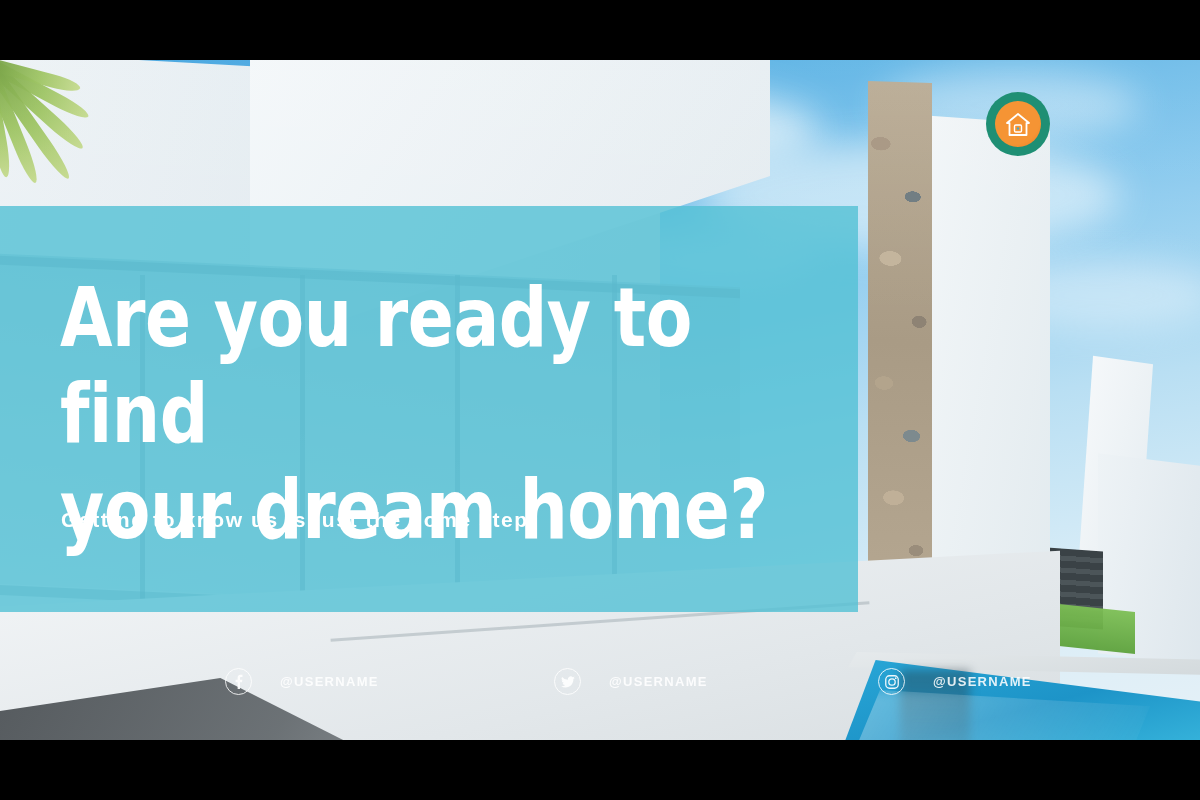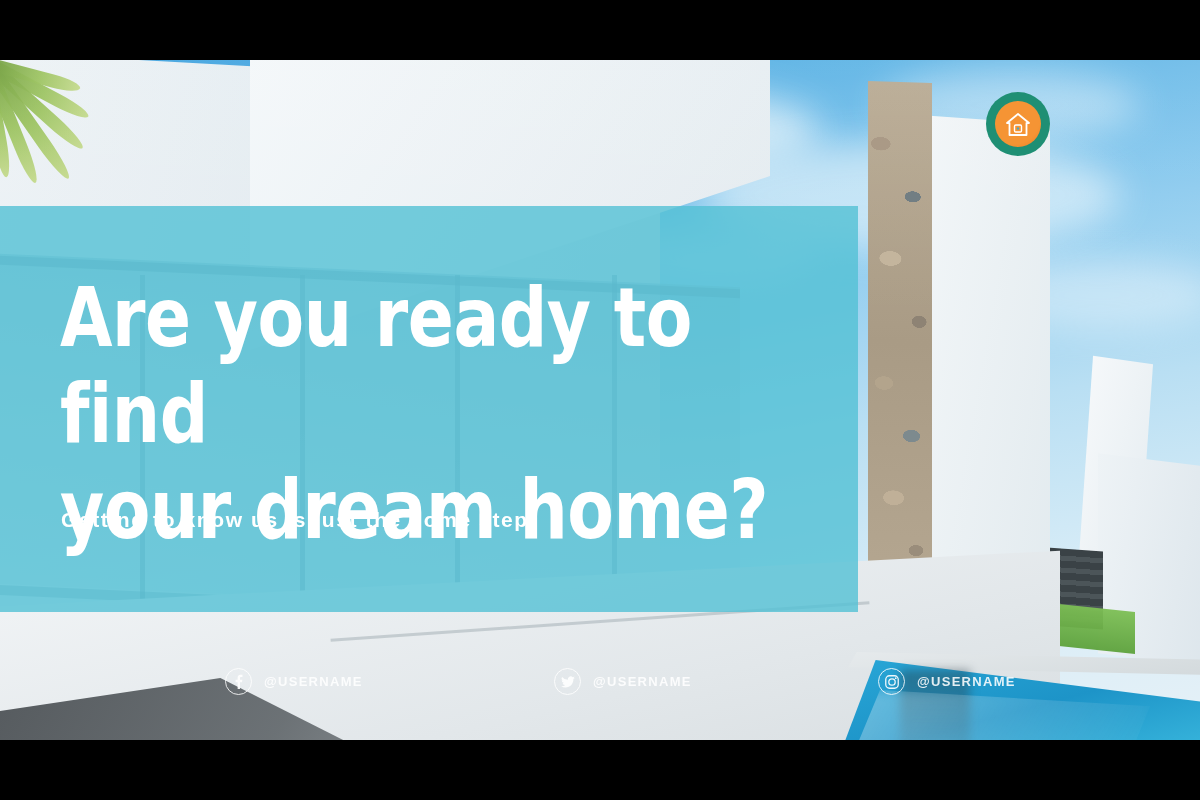--- a/index.html
+++ b/index.html
@@ -307,21 +307,21 @@
   .logo-line2 { padding-left:10px; }
 
   
   .social-row {
     position:absolute;
     left:0; top:668px;
     width:1200px; height:36px;
   }
   .social {
     position:absolute;
-    display:flex; align-items:center; gap:12px;
+    display:flex; align-items:center; gap:28px;
     color:#ffffff;
     opacity:.92;
   }
   .s-fb { left:225px; }
   .s-tw { left:554px; }
   .s-ig { left:878px; }
   .social .ring {
     width:27px; height:27px; border-radius:50%;
     border:1.6px solid rgba(255,255,255,.92);
     display:flex; align-items:center; justify-content:center;

